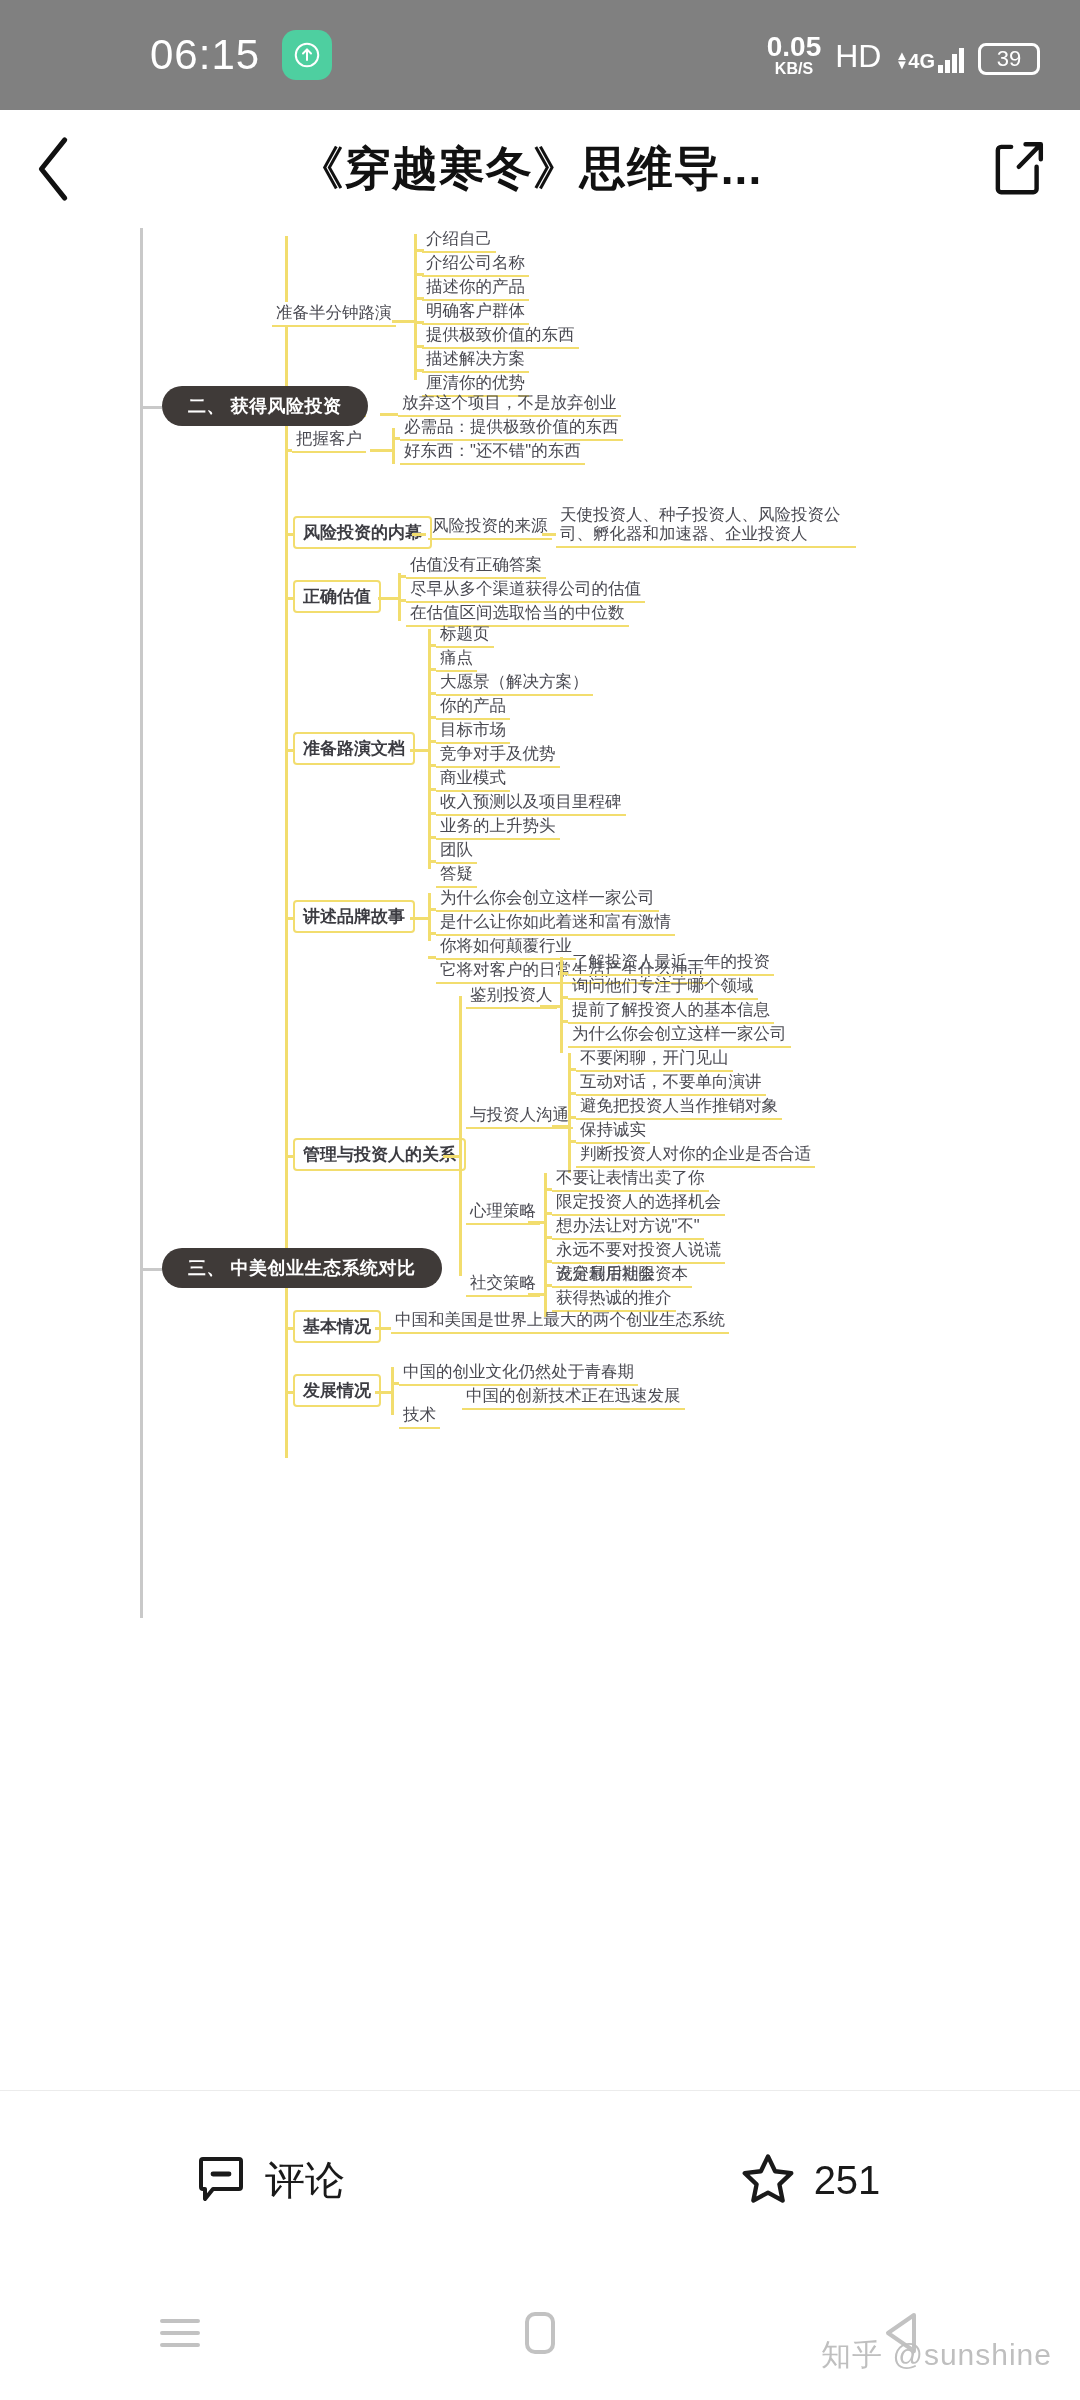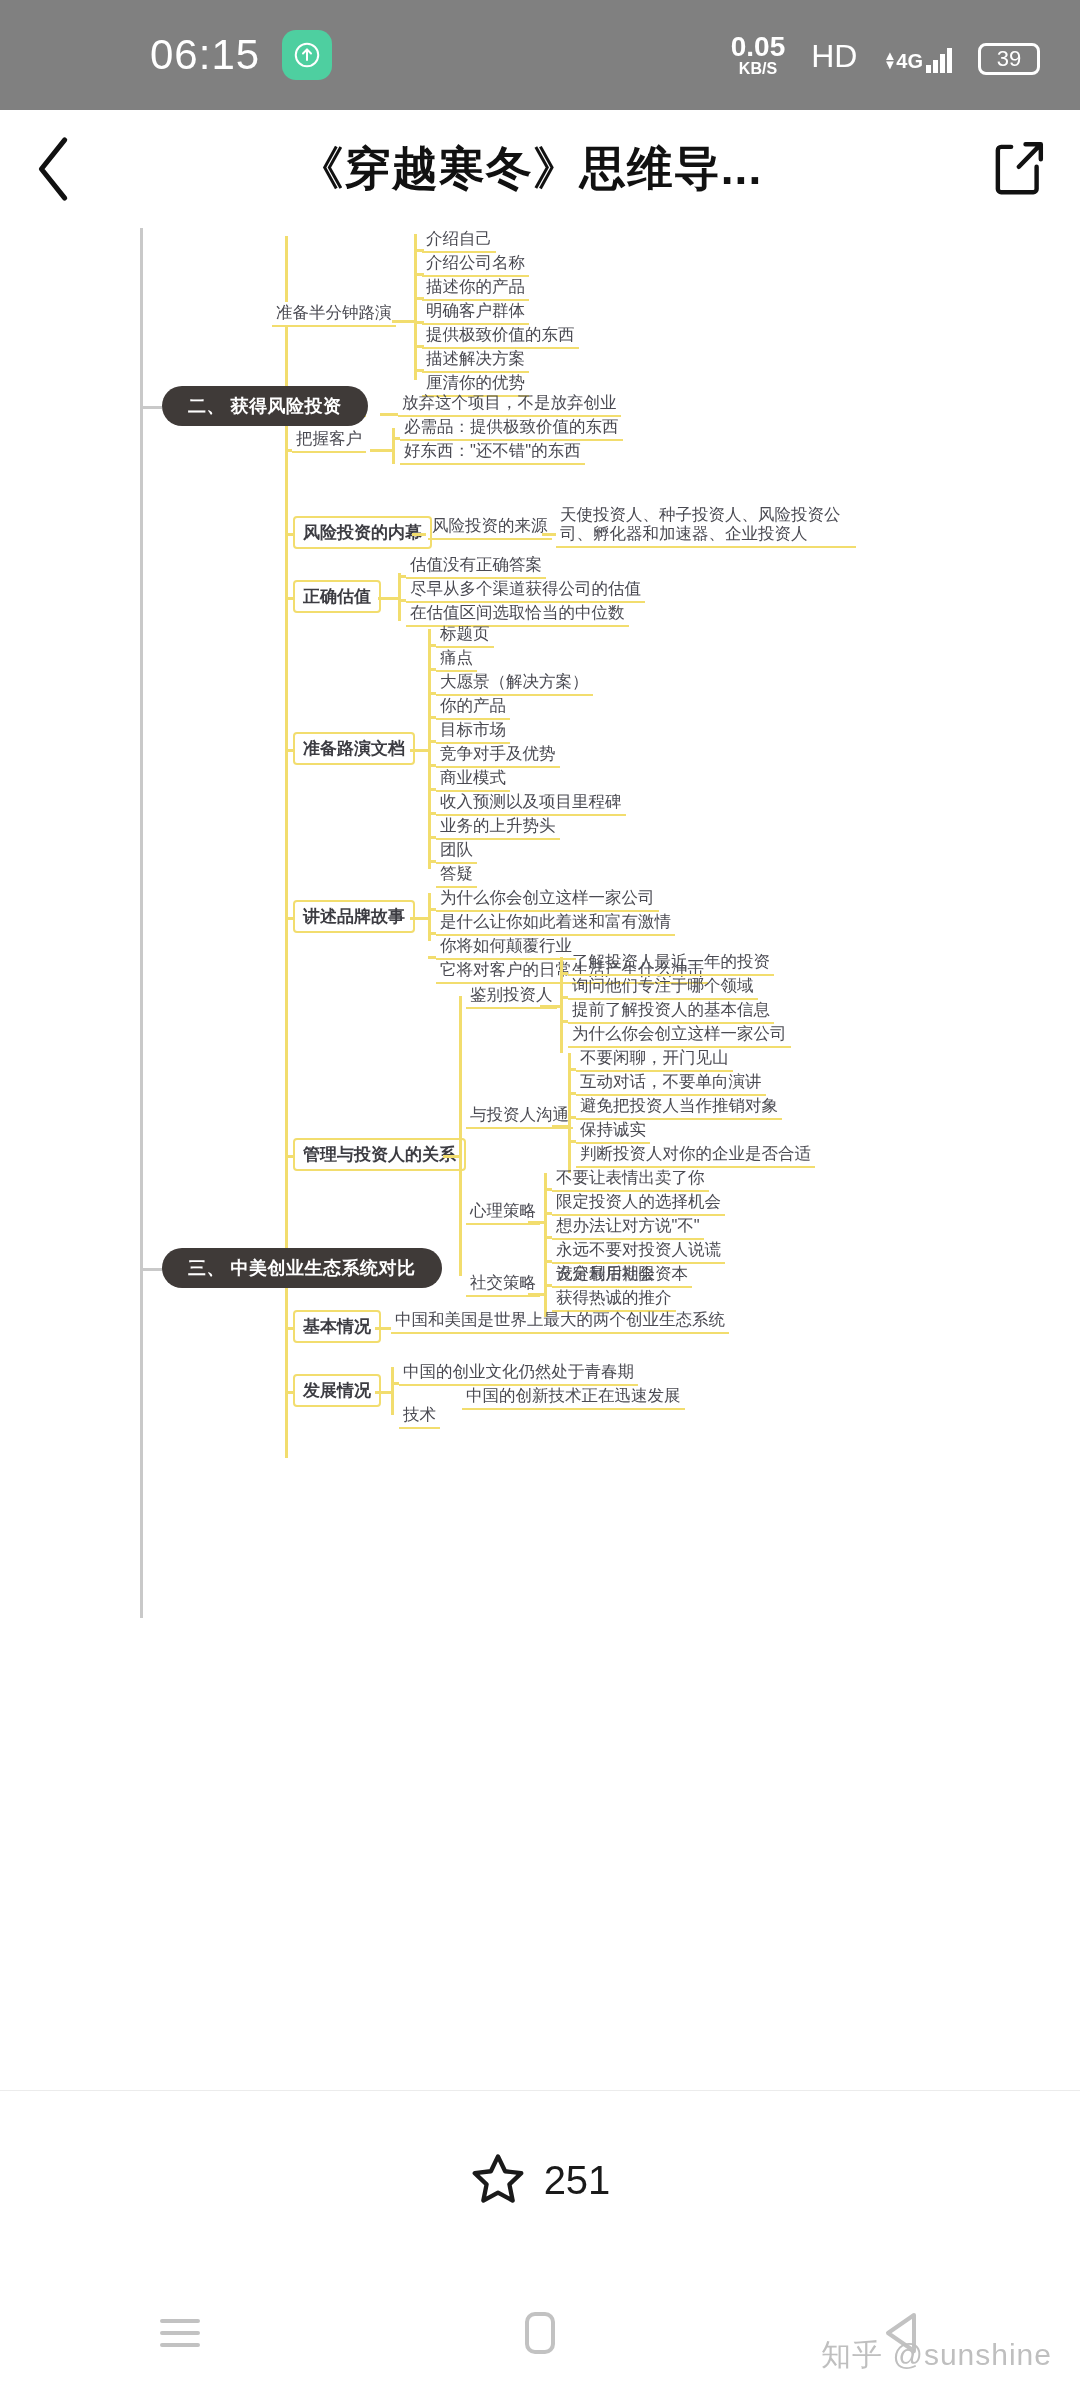--- a/index.html
+++ b/index.html
@@ -16,21 +16,21 @@
     position:absolute; top:0; left:0; width:1080px; height:110px;
     background:#808080; color:#fff;
     display:flex; align-items:center;
   }
   .sb-time{ margin-left:150px; font-size:42px; letter-spacing:1px; font-weight:300; }
   .sb-greenpill{
     margin-left:22px; width:50px; height:50px; border-radius:14px;
     background:#4ecfa0; display:flex; align-items:center; justify-content:center;
   }
   .sb-greenpill svg{ display:block; }
-  .sb-right{ margin-left:auto; margin-right:40px; display:flex; align-items:flex-end; gap:26px; }
+  .sb-right{ margin-left:auto; margin-right:40px; display:flex; align-items:flex-end; gap:14px; }
   .sb-kb{ display:flex; flex-direction:column; align-items:center; line-height:1.0; }
   .sb-kb .n{ font-size:28px; font-weight:bold; }
   .sb-kb .u{ font-size:16px; font-weight:bold; }
   .sb-hd{ font-size:32px; letter-spacing:0px; padding-bottom:2px;}
   .sb-net{ display:flex; align-items:flex-end; gap:3px; padding-bottom:4px;}
   .sb-4g{ display:flex; align-items:flex-start; }
   .sb-4g .ar{ font-size:13px; line-height:9px; display:flex; flex-direction:column; margin-top:1px;}
   .sb-4g .lbl{ font-size:20px; font-weight:bold; }
   .bars{ display:flex; align-items:flex-end; gap:2px; height:26px; }
   .bars i{ width:5px; background:#fff; display:block; }
@@ -325,20 +325,29 @@
   <div class="ln lnh" style="left:391px; top:1154px; width:8px;"></div>
   <div class="node" style="left:462px; top:1157px;">中国的创新技术正在迅速发展</div>
   <div class="node" style="left:399px; top:1176px;">技术</div>
 
 </div>
 </div>
 
 <div class="actionbar" style="top:2090px;">
   <div class="act">
     <span>
+      <svg width="52" height="52" viewBox="0 0 26 26">
+          <path d="M4 3 H22 a1 1 0 0 1 1 1 V17 a1 1 0 0 1 -1 1 H9 L5 23 V18 H4 a1 1 0 0 1 -1 -1 V4 a1 1 0 0 1 1 -1 Z" fill="none" stroke="#1a1a1a" stroke-width="2" stroke-linejoin="round"></path>
+          <path d="M9 10.5 H17" stroke="#1a1a1a" stroke-width="2.4" stroke-linecap="round"></path>
+        </svg>
+    </span>
+    <span class="t">评论</span>
+  </div>
+  <div class="act">
+    <span>
       <svg width="56" height="56" viewBox="0 0 26 26">
           <path d="M13 2.5 L16.3 9.4 L23.8 10.3 L18.3 15.5 L19.8 23 L13 19.3 L6.2 23 L7.7 15.5 L2.2 10.3 L9.7 9.4 Z" fill="none" stroke="#1a1a1a" stroke-width="2" stroke-linejoin="round"></path>
         </svg>
     </span>
     <span class="t">251</span>
   </div>
 </div>
 
 <div class="navbar">
   <div class="nav">

